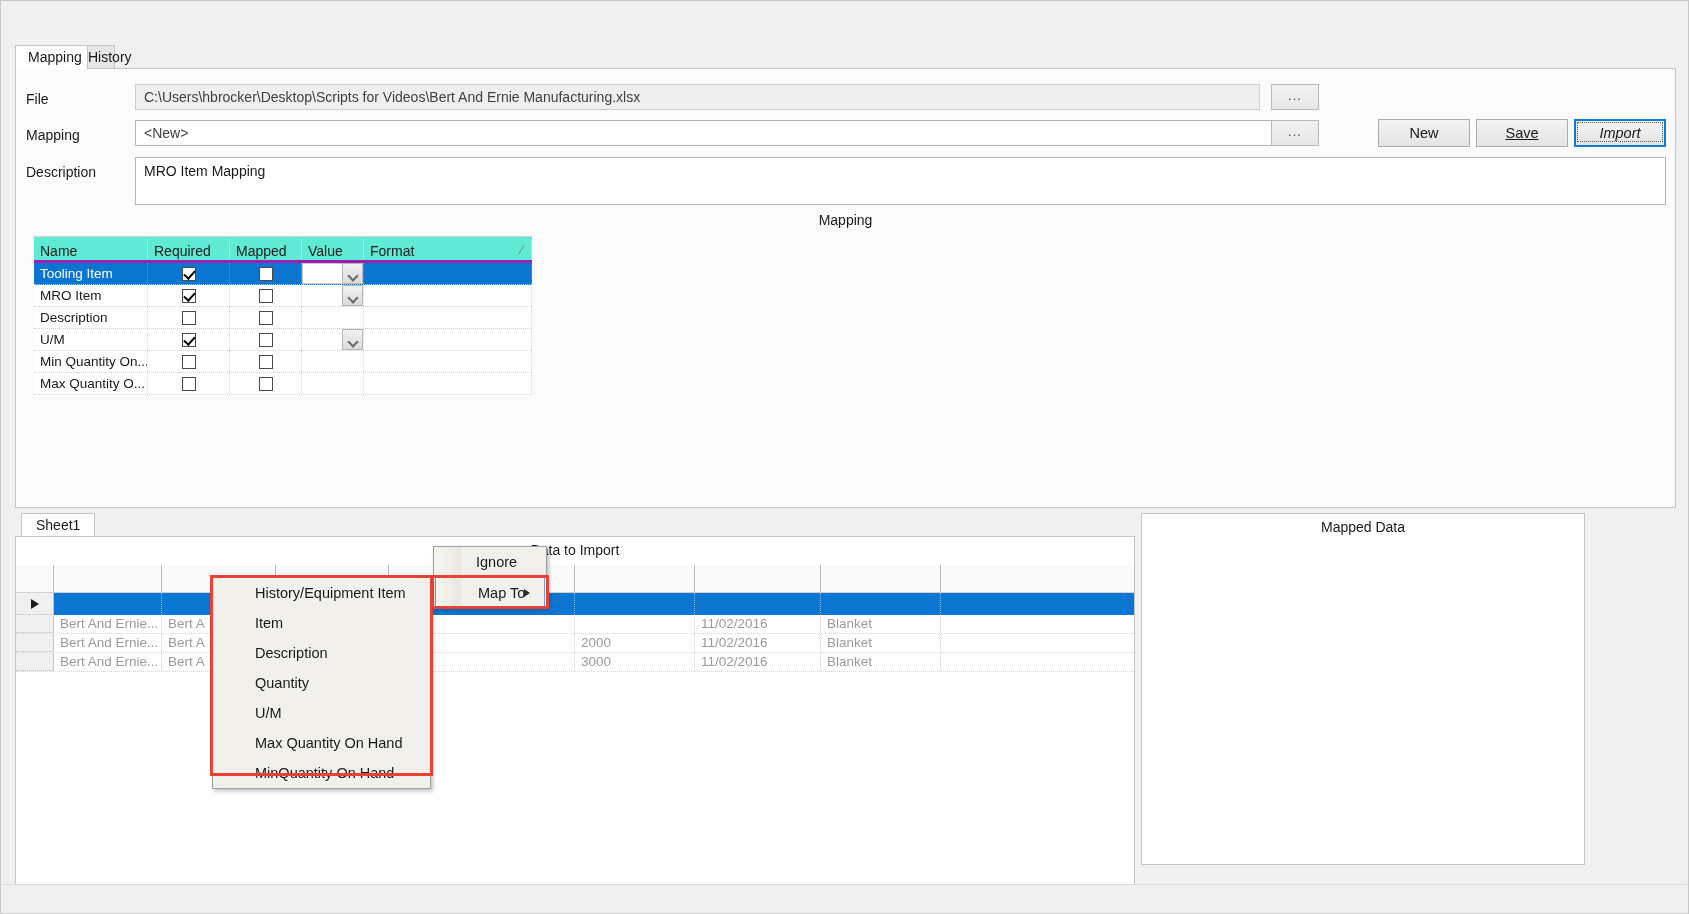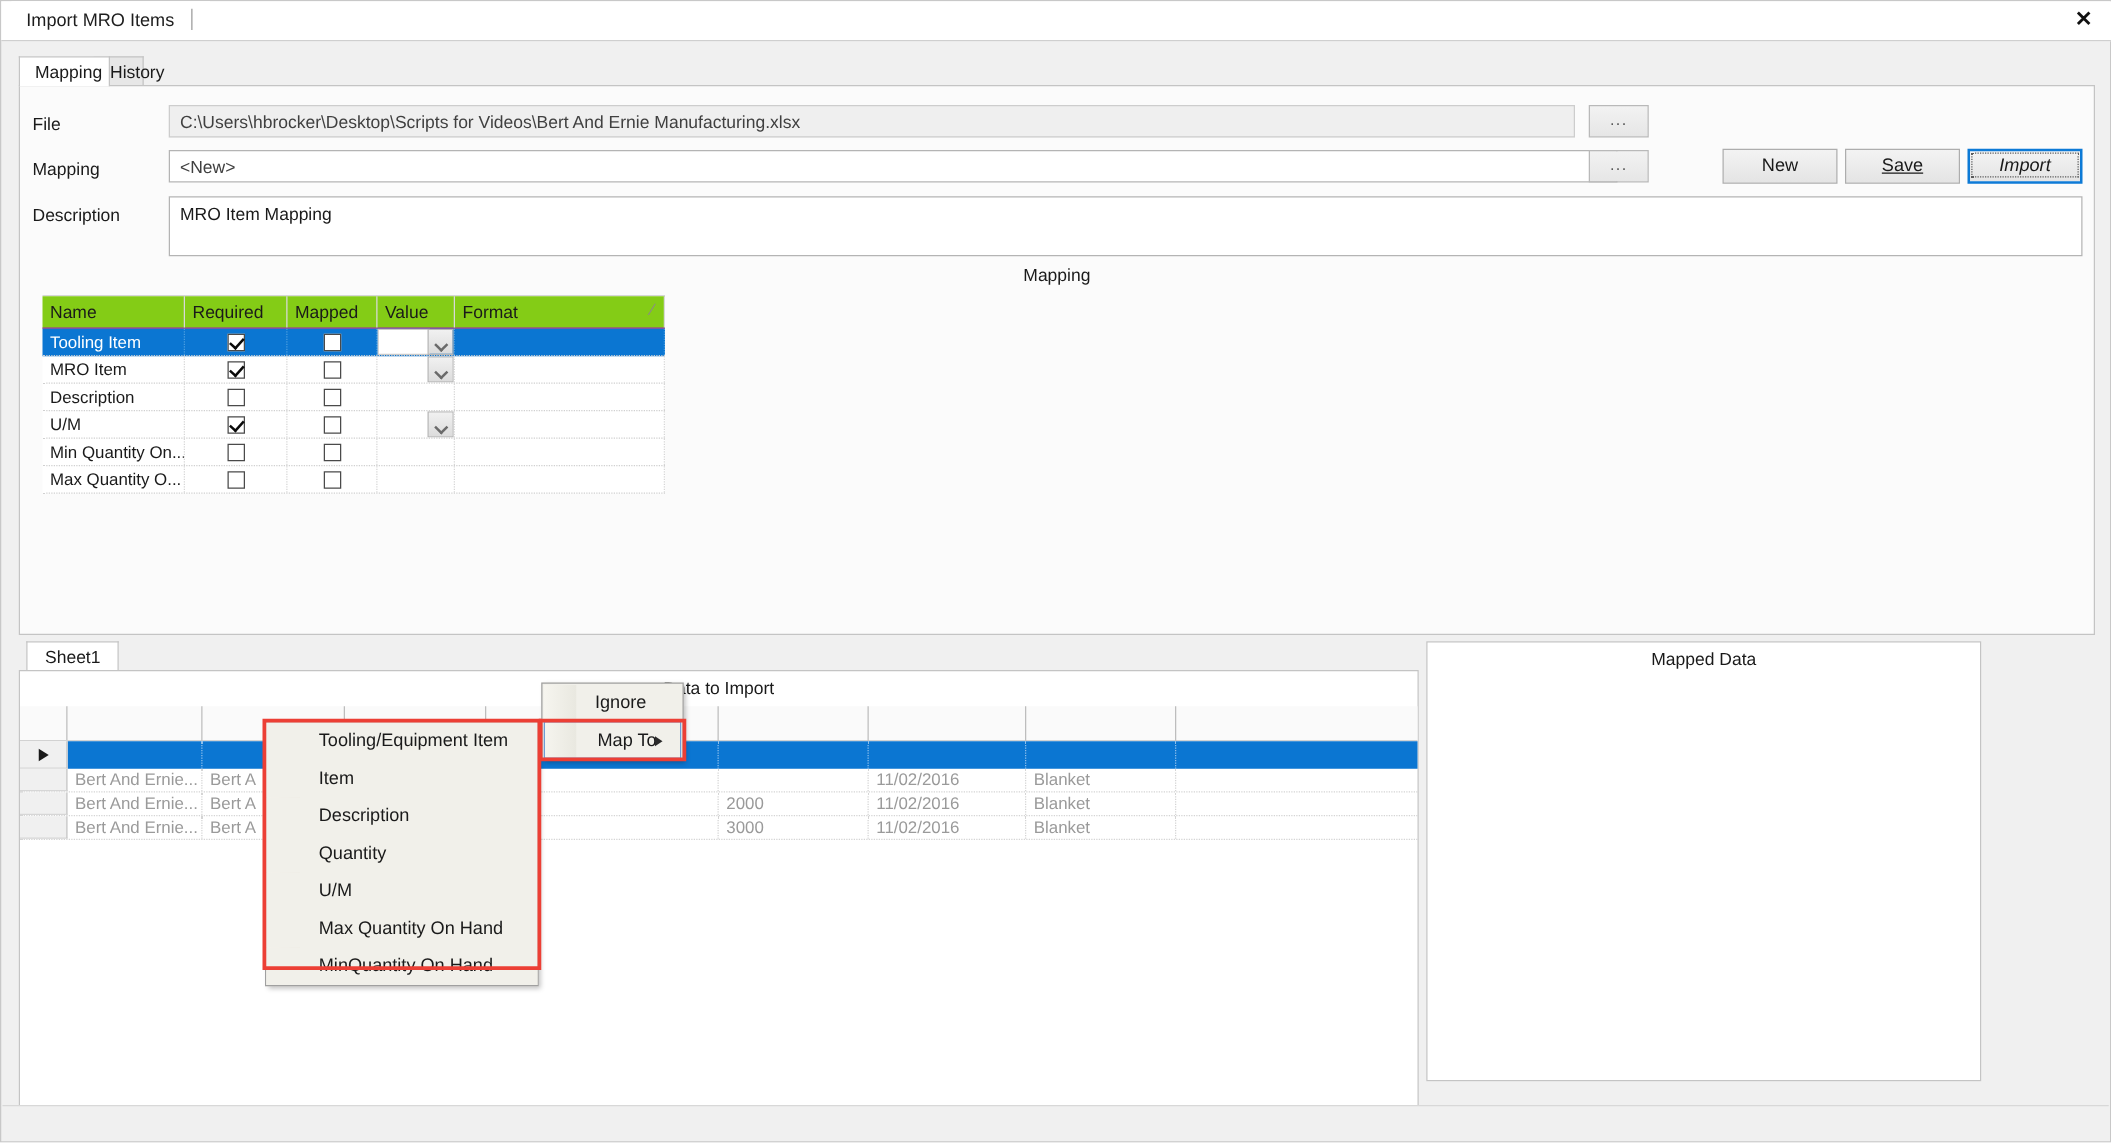--- a/index.html
+++ b/index.html
@@ -155,22 +155,23 @@
   .mapgrid {
     position: absolute;
     left: 18px; top: 167px;
     width: 498px;
     background: #ffffff;
     border-top: 1px solid #d6d6d6;
   }
   .mg-header {
     display: flex;
     height: 26px;
-    background: #84cc16;
-    border-bottom: 1px solid #a21caf;
+    background: #5eead4;
+    border-bottom: 3px solid #a21caf;
+    align-items: center;
   }
   .mg-header .mg-cell {
     font-size: 14px;
     color: #1a1a1a;
     padding: 4px 6px 0 6px;
     border-right: 1px solid #d8d8d8;
     position: relative;
   }
   .mg-row {
     display: flex;
@@ -375,26 +376,20 @@
     border: 3px solid #ec3f35;
     z-index: 60;
     pointer-events: none;
   }
 </style>
 </head>
 <body>
 
 <div id="app">
 
-  <div class="titlebar">
-    <div class="doctab">
-      <span>Import MRO Items</span><span class="sep"></span>
-    </div>
-    <div class="closebtn">✕</div>
-  </div>
 
   <div class="tabstrip">
     <div class="tab active" id="tab-mapping">
       <span>Mapping</span>
     </div>
     <div class="tab" id="tab-history">
       <span>History</span>
     </div>
   </div>
 
@@ -566,21 +561,21 @@
     </div>
     <div class="ctx-item highlight">
       <span>Map To</span>
       <span class="sub-arrow"></span>
     </div>
   </div>
 
   <div class="ctxmenu" id="menu-sub" style="left:211px; top:576px; width:219px;">
     <div class="gutter"></div>
     <div id="submenu-items">
-        <div class="ctx-item"><span>Tooling/Equipment Item</span></div>
+        <div class="ctx-item"><span>History/Equipment Item</span></div>
         <div class="ctx-item"><span>Item</span></div>
         <div class="ctx-item"><span>Description</span></div>
         <div class="ctx-item"><span>Quantity</span></div>
         <div class="ctx-item"><span>U/M</span></div>
         <div class="ctx-item"><span>Max Quantity On Hand</span></div>
         <div class="ctx-item"><span>MinQuantity On Hand</span></div>
       </div>
   </div>
 
   <div class="redbox" style="left:430px; top:574px; width:118px; height:34px;"></div>

